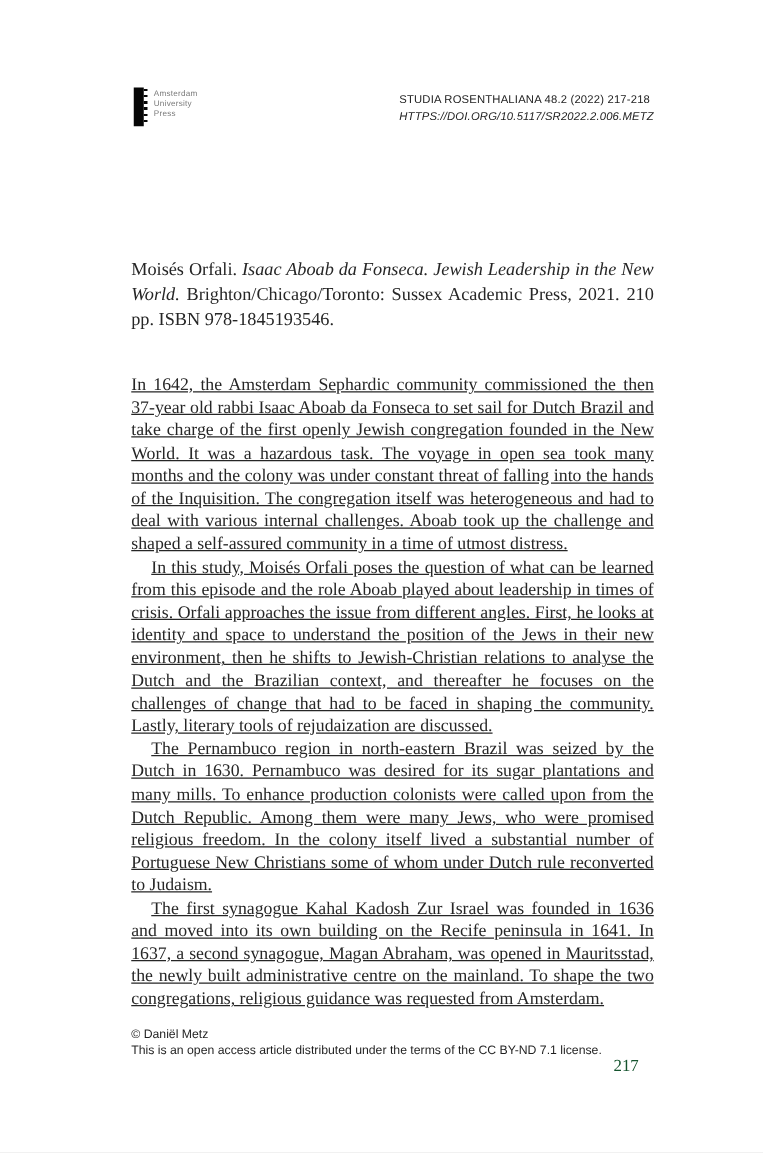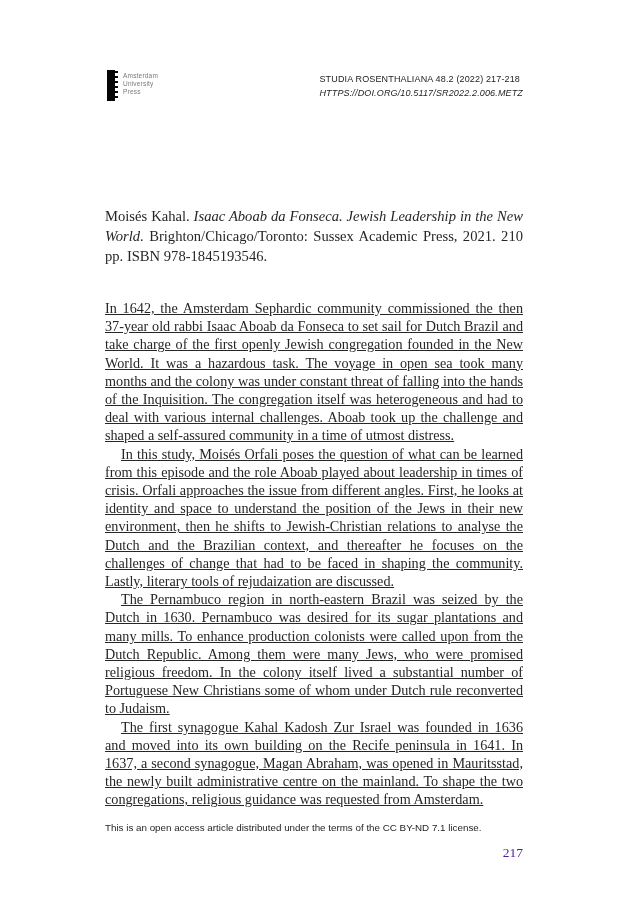--- a/index.html
+++ b/index.html
@@ -103,25 +103,25 @@
     left: 105px;
     top: 821px;
     width: 418px;
     font-family: "Liberation Sans", sans-serif;
     font-size: 9.8px;
     line-height: 13.2px;
     color: #1f1f1f;
   }
   .page-number {
     position: absolute;
-    right: 104px;
+    right: 116px;
     top: 845px;
     font-family: "Liberation Serif", serif;
     font-size: 13.5px;
-    color: #4c1d95;
+    color: #14532d;
   }
 </style>
 </head>
 <body>
 
 <div class="page">
 
   <div class="logo-block">
     <div class="logo-mark"></div>
     <div class="logo-text">
@@ -131,29 +131,30 @@
     </div>
   </div>
 
   <div class="header-right">
     <div>STUDIA ROSENTHALIANA 48.2 (2022) 217-218</div>
     <div class="doi">HTTPS://DOI.ORG/10.5117/SR2022.2.006.METZ</div>
   </div>
 
 
   <div class="citation" style="left:105px">
-    <span>Moisés Kahal. </span><span class="italic">Isaac Aboab da Fonseca. Jewish Leadership in the New World.</span><span> Brighton/Chicago/Toronto: Sussex Academic Press, 2021. 210 pp. ISBN 978-1845193546.</span>
+    <span>Moisés Orfali. </span><span class="italic">Isaac Aboab da Fonseca. Jewish Leadership in the New World.</span><span> Brighton/Chicago/Toronto: Sussex Academic Press, 2021. 210 pp. ISBN 978-1845193546.</span>
   </div>
 
   <div class="body-text" style="left:105px">
     <p>In 1642, the Amsterdam Sephardic community commissioned the then 37-year old rabbi Isaac Aboab da Fonseca to set sail for Dutch Brazil and take charge of the first openly Jewish congregation founded in the New World. It was a hazardous task. The voyage in open sea took many months and the colony was under constant threat of falling into the hands of the Inquisition. The congregation itself was heterogeneous and had to deal with various internal challenges. Aboab took up the challenge and shaped a self-assured community in a time of utmost distress.</p>
     <p class="indent">In this study, Moisés Orfali poses the question of what can be learned from this episode and the role Aboab played about leadership in times of crisis. Orfali approaches the issue from different angles. First, he looks at identity and space to understand the position of the Jews in their new environment, then he shifts to Jewish-Christian relations to analyse the Dutch and the Brazilian context, and thereafter he focuses on the challenges of change that had to be faced in shaping the community. Lastly, literary tools of rejudaization are discussed.</p>
     <p class="indent">The Pernambuco region in north-eastern Brazil was seized by the Dutch in 1630. Pernambuco was desired for its sugar plantations and many mills. To enhance production colonists were called upon from the Dutch Republic. Among them were many Jews, who were promised religious freedom. In the colony itself lived a substantial number of Portuguese New Christians some of whom under Dutch rule reconverted to Judaism.</p>
     <p class="indent">The first synagogue Kahal Kadosh Zur Israel was founded in 1636 and moved into its own building on the Recife peninsula in 1641. In 1637, a second synagogue, Magan Abraham, was opened in Mauritsstad, the newly built administrative centre on the mainland. To shape the two congregations, religious guidance was requested from Amsterdam.</p>
   </div>
 
   <div class="footer">
+    <div>© Daniël Metz</div>
     <div>This is an open access article distributed under the terms of the CC BY-ND 7.1 license.</div>
   </div>
 
   <div class="page-number">217</div>
 
 </div>
 
 </body></html>

